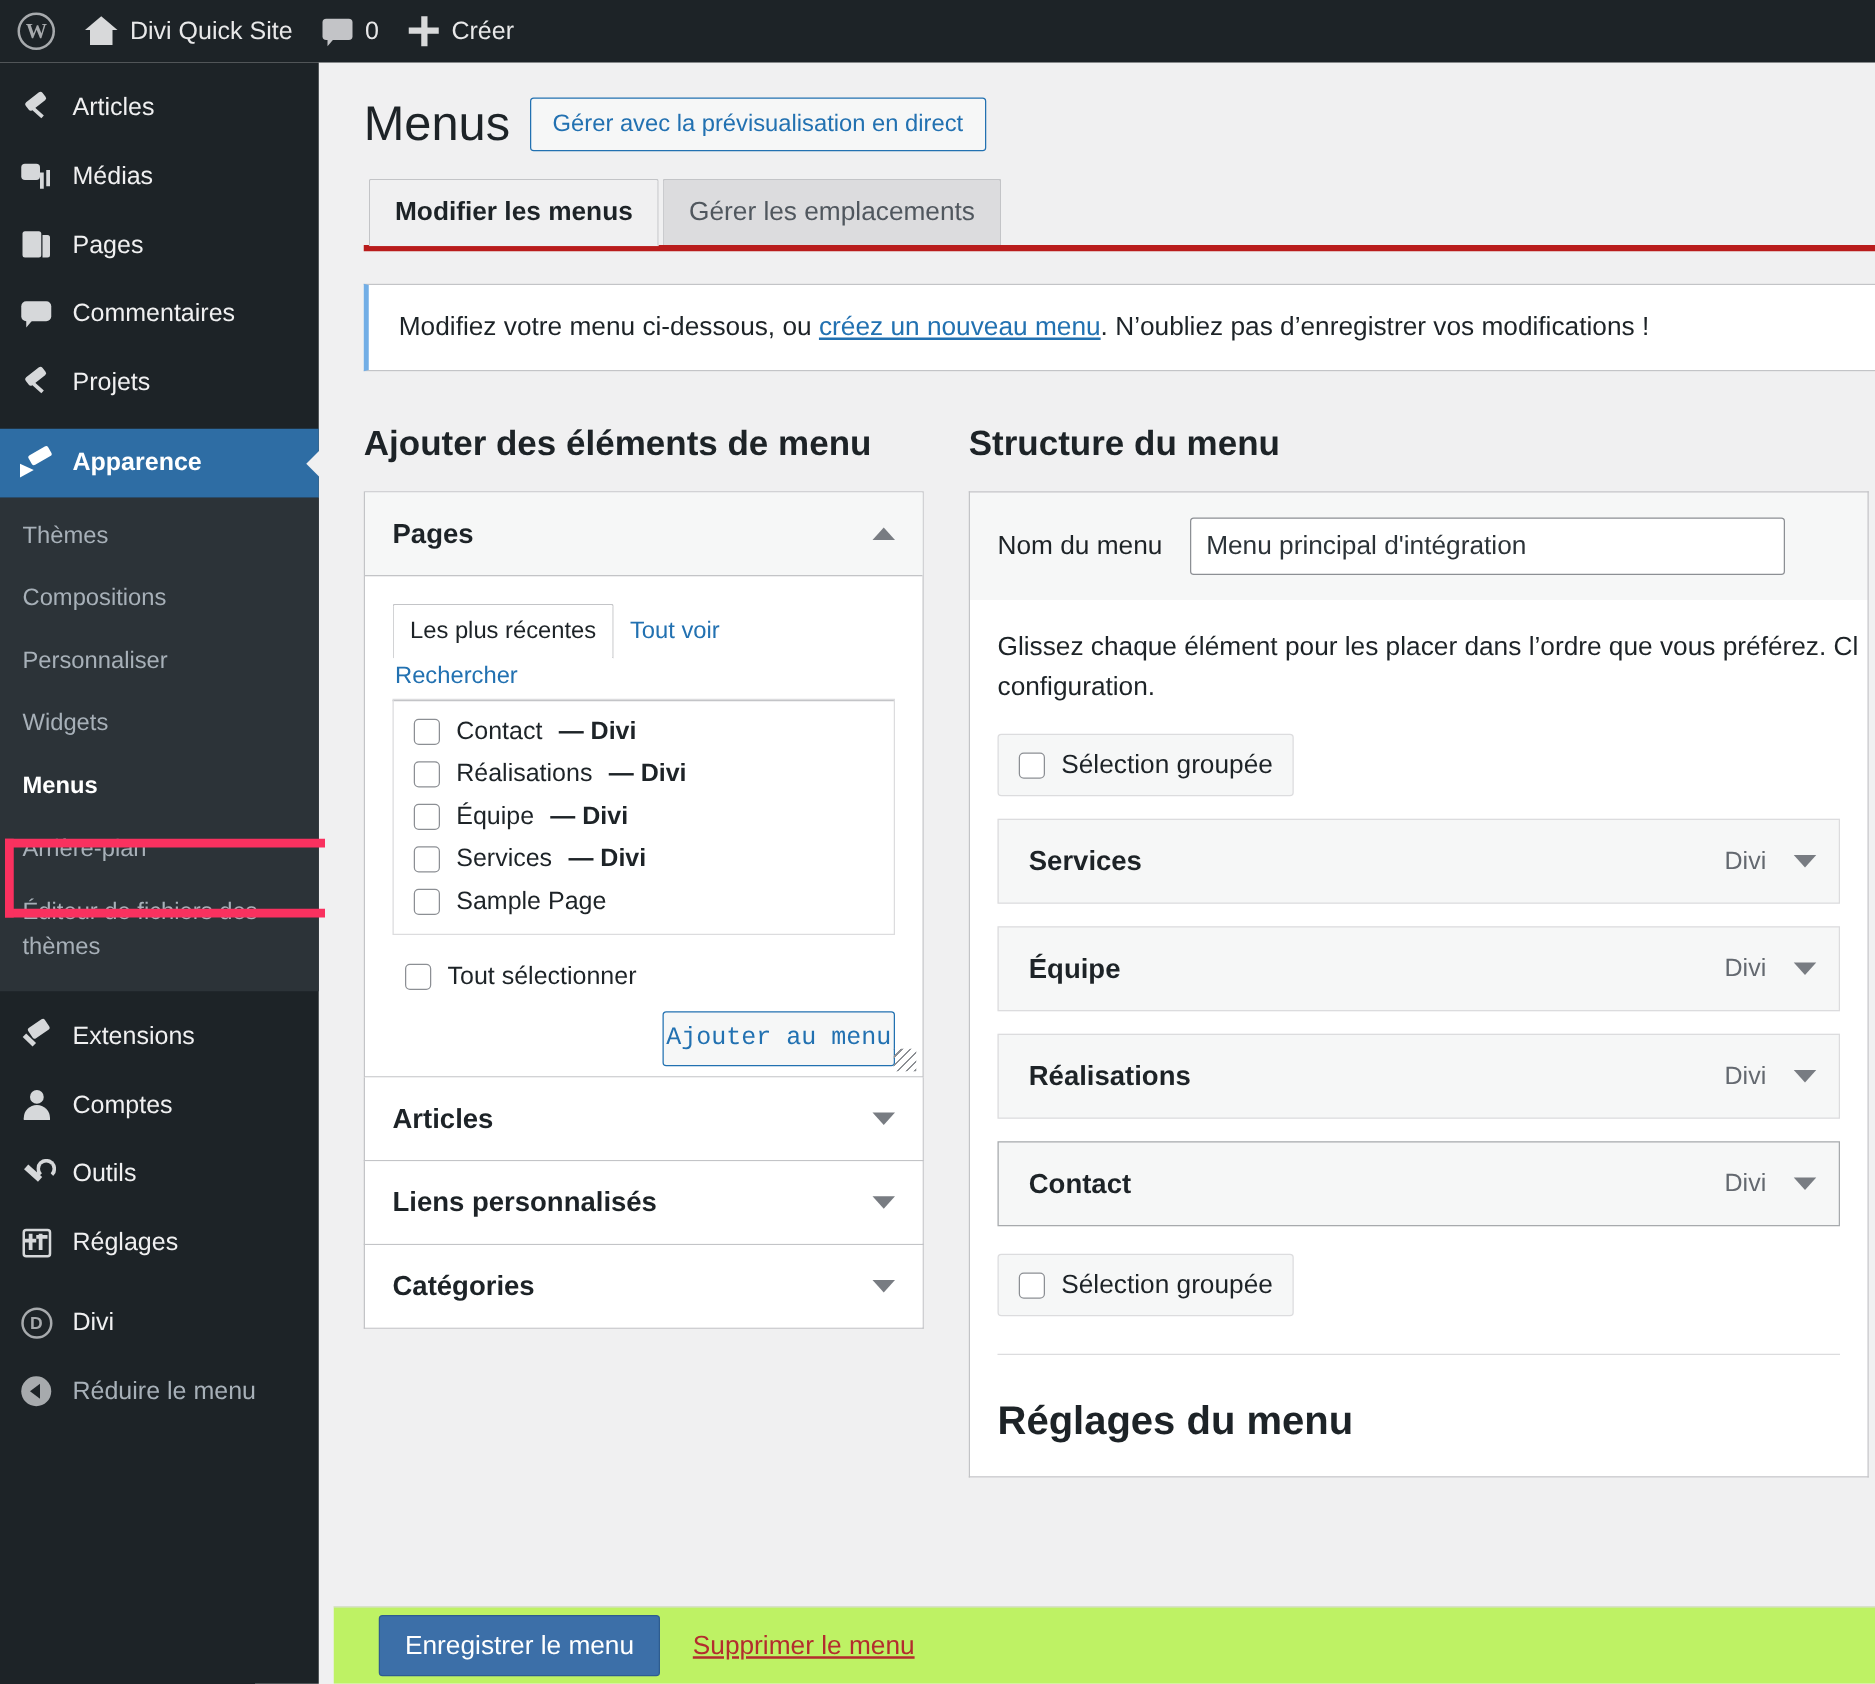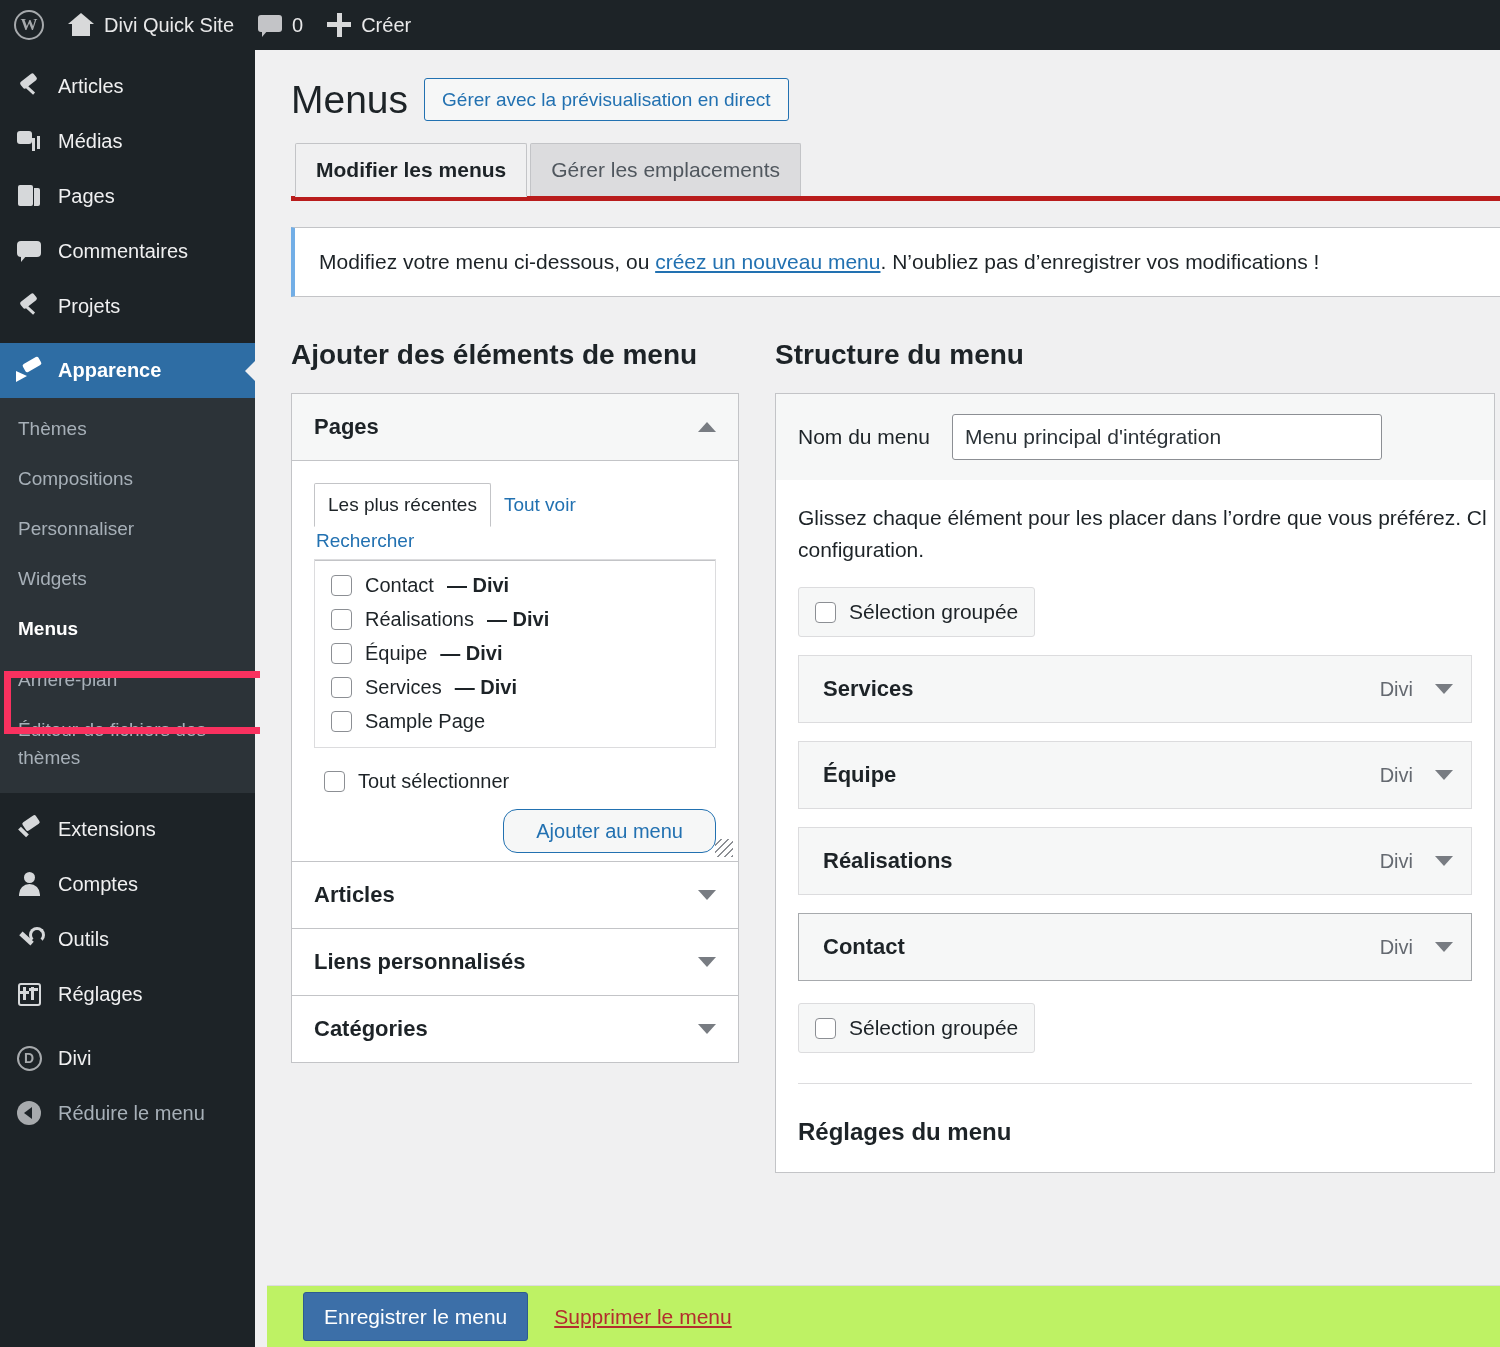--- a/index.html
+++ b/index.html
@@ -214,39 +214,39 @@
   .cl-item { display: flex; align-items: center; gap: 13px; font-size: 20px; color: #1d2327; }
   .cl-item b { font-weight: bold; }
   .cb {
     width: 21px; height: 21px; border: 1px solid #8c8f94;
     border-radius: 4px; background: #fff; flex: none;
   }
   .selall { display: flex; align-items: center; gap: 13px;
     font-size: 20px; color: #1d2327; margin: 22px 0 0 10px; }
   .addrow { display: flex; justify-content: flex-end; padding: 16px 0 8px 0; }
   .btn-add {
-    border: 1px solid #2271b1; border-radius: 14px;
+    border: 1px solid #2271b1; border-radius: 3px;
     background: #f6f7f7; color: #2271b1;
-    font-size: 20px; padding: 11px 32px; line-height: 1;
-    font-family: Liberation Sans, sans-serif;
+    font-size: 20px; padding: 11px 2px; line-height: 1;
+    font-family: Liberation Mono, monospace;
   }
   .grip { position: absolute; right: 5px; bottom: 4px; width: 18px; height: 18px;
     background: repeating-linear-gradient(-45deg,#8c8f94 0 1.5px,transparent 1.5px 5px); }
 
   .acc { border: 1px solid #c3c4c7; border-top: none; background: #fff; }
 
   
   .menu-name-bar {
     display: flex; align-items: center; gap: 22px;
     background: #f6f7f7; border: 1px solid #c3c4c7; border-bottom: none;
     padding: 20px 22px;
   }
   .menu-name-bar label { font-size: 21px; color: #1d2327; }
   .menu-name-bar input {
-    width: 430px; font-size: 21px; padding: 10px 12px;
+    width: 476px; font-size: 21px; padding: 10px 12px;
     border: 1px solid #8c8f94; border-radius: 3px; color: #2c3338;
     font-family: "Liberation Sans", sans-serif; background: #fff;
   }
   .struct-body { background: #fff; border: 1px solid #c3c4c7; border-top: none;
     padding: 22px 22px 26px 22px; }
   .hint { font-size: 21px; color: #1d2327; line-height: 1.5; width: 700px; }
   .bulkbtn {
     display: inline-flex; align-items: center; gap: 13px;
     background: #f6f7f7; border: 1px solid #dcdcde; border-radius: 3px;
     padding: 12px 16px; font-size: 21px; color: #1d2327; margin-top: 22px;
@@ -254,21 +254,21 @@
   .mi-row {
     display: flex; align-items: center; justify-content: space-between;
     background: #f6f7f7; border: 1px solid #dcdcde;
     padding: 20px 18px 20px 24px; margin-top: 18px;
   }
   .mi-row.last { border-color: #a7aaad; }
   .mi-title { font-size: 22px; font-weight: bold; color: #1d2327; }
   .mi-right { display: flex; align-items: center; gap: 22px; }
   .mi-meta { font-size: 20px; color: #646970; }
 
-  .settings-title { font-size: 24px; color: #1d2327; margin-top: 34px; }
+  .settings-title { font-size: 32px; color: #1d2327; margin-top: 34px; }
   .divider { border-top: 1px solid #dcdcde; margin-top: 30px; }
 
   
   #footer-bar {
     position: absolute; left: 12px; bottom: 0;
     width: 1245px; height: 62px;
     background: #bef264; border-top: 1px solid #dcdcde;
     display: flex; align-items: center; gap: 26px;
     padding-left: 36px; z-index: 20;
   }

